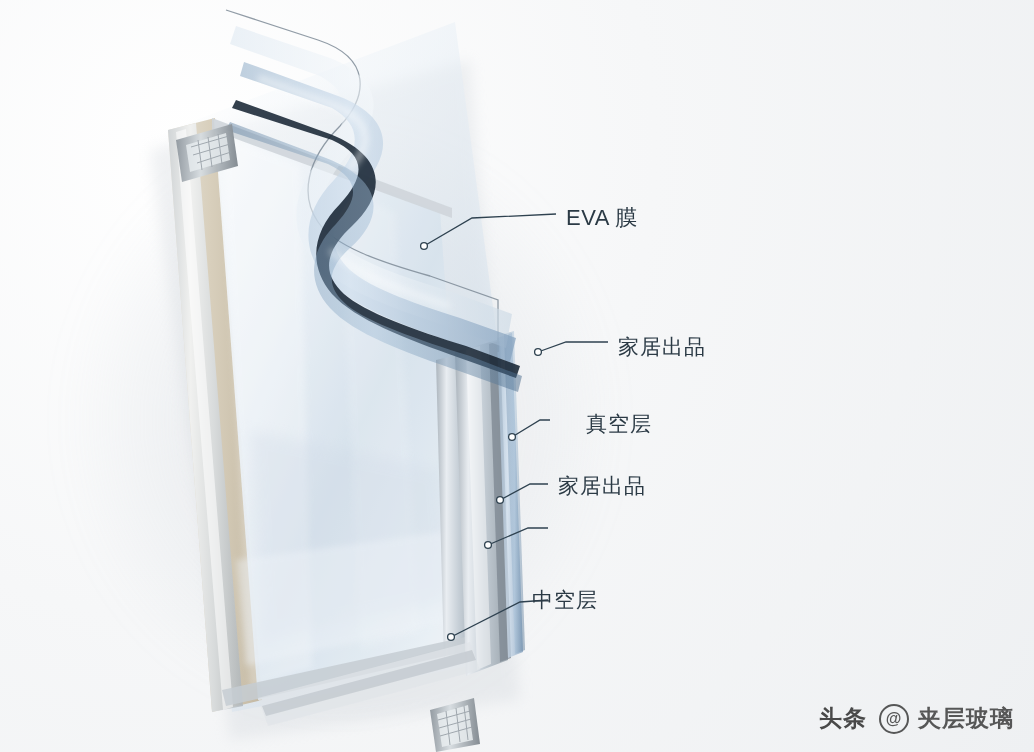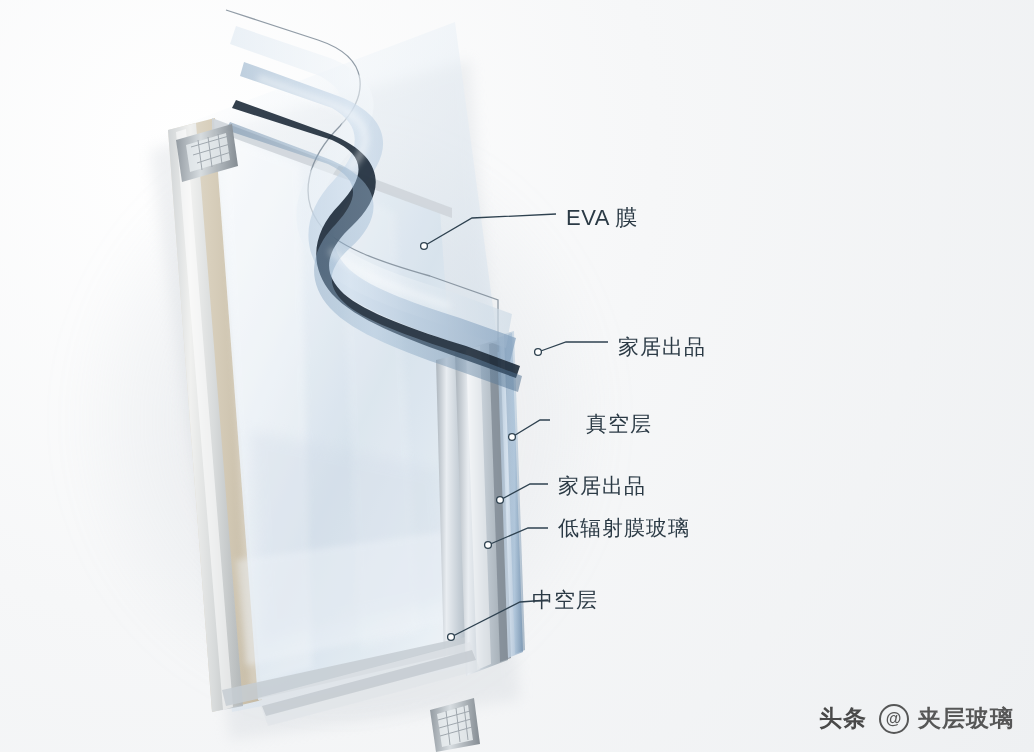--- a/index.html
+++ b/index.html
@@ -255,21 +255,20 @@
         <circle cx="451" cy="637" r="3.4"></circle>
       </g>
     </svg>
   </div>
 
   <div class="labels">
     <div class="label label-eva">EVA 膜</div>
     <div class="label label-seal">家居出品</div>
     <div class="label label-vac">真空层</div>
     <div class="label label-lam">家居出品</div>
-    <div class="label label-lowe">低辐射膜玻璃</div>
     <div class="label label-air">中空层</div>
   </div>
 
   <div class="watermark">
     <span class="wm-badge">头条</span>
     <span class="wm-at">@</span>
     <span>夹层玻璃</span>
   </div>
 
 </div>

